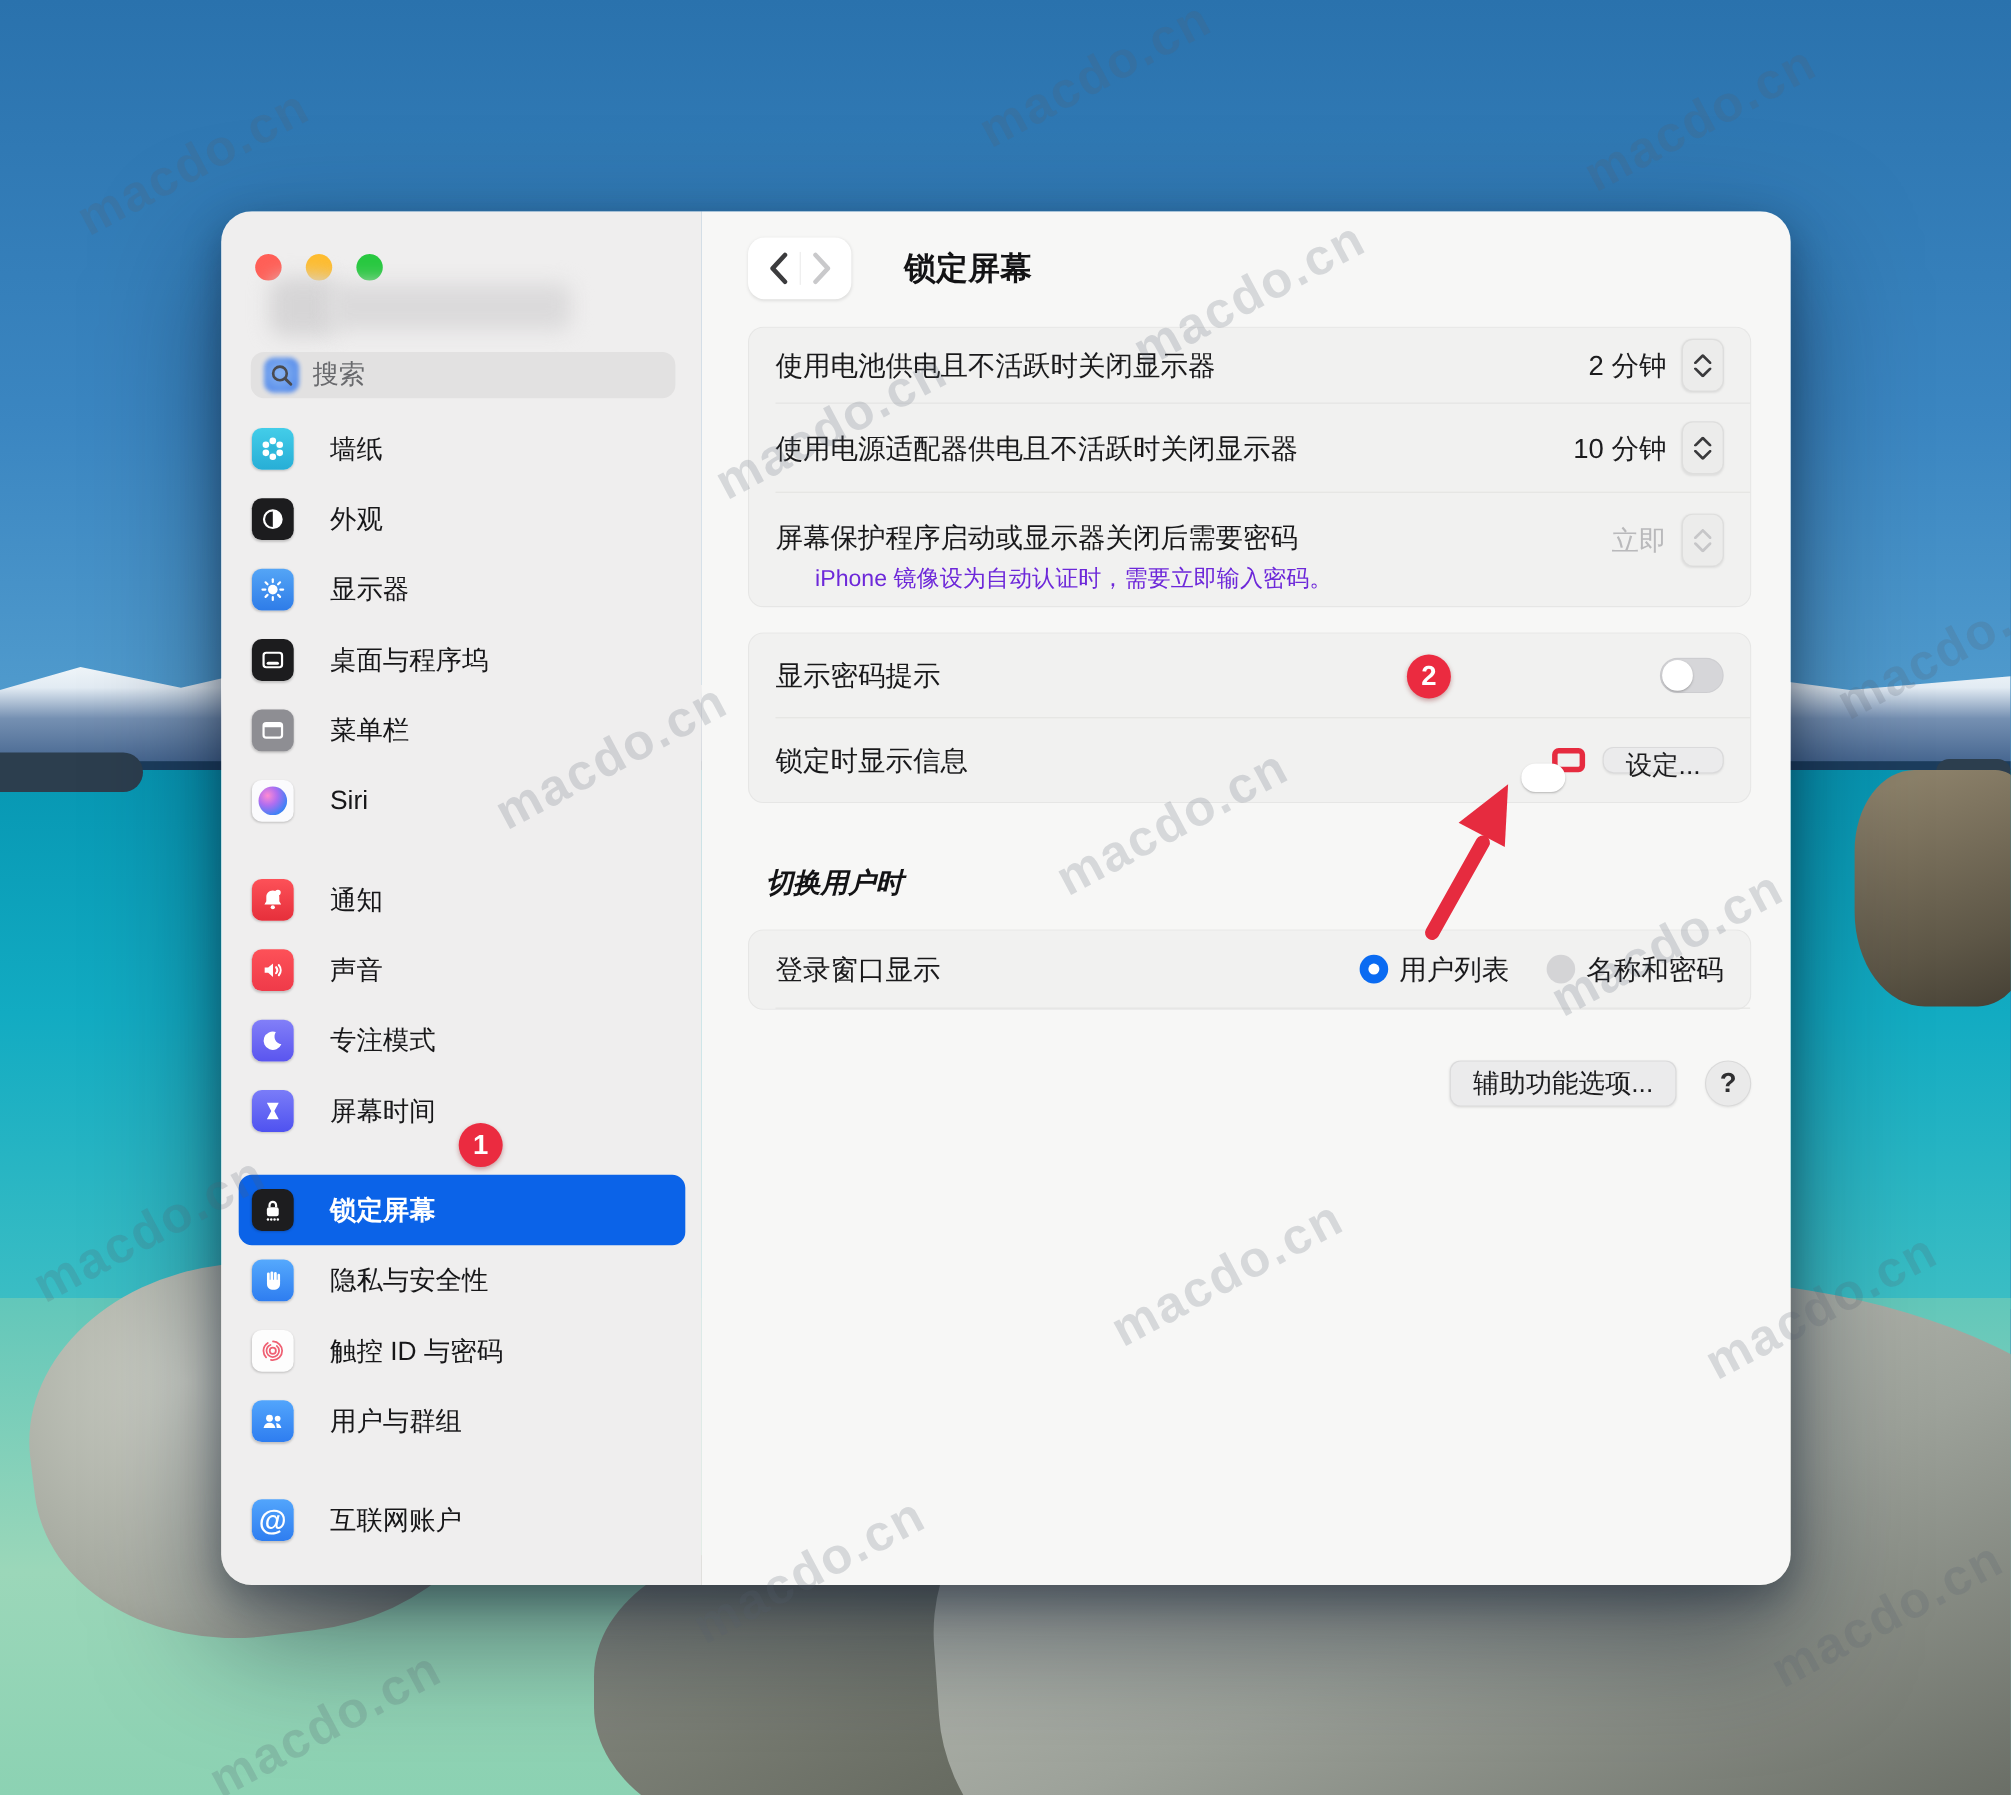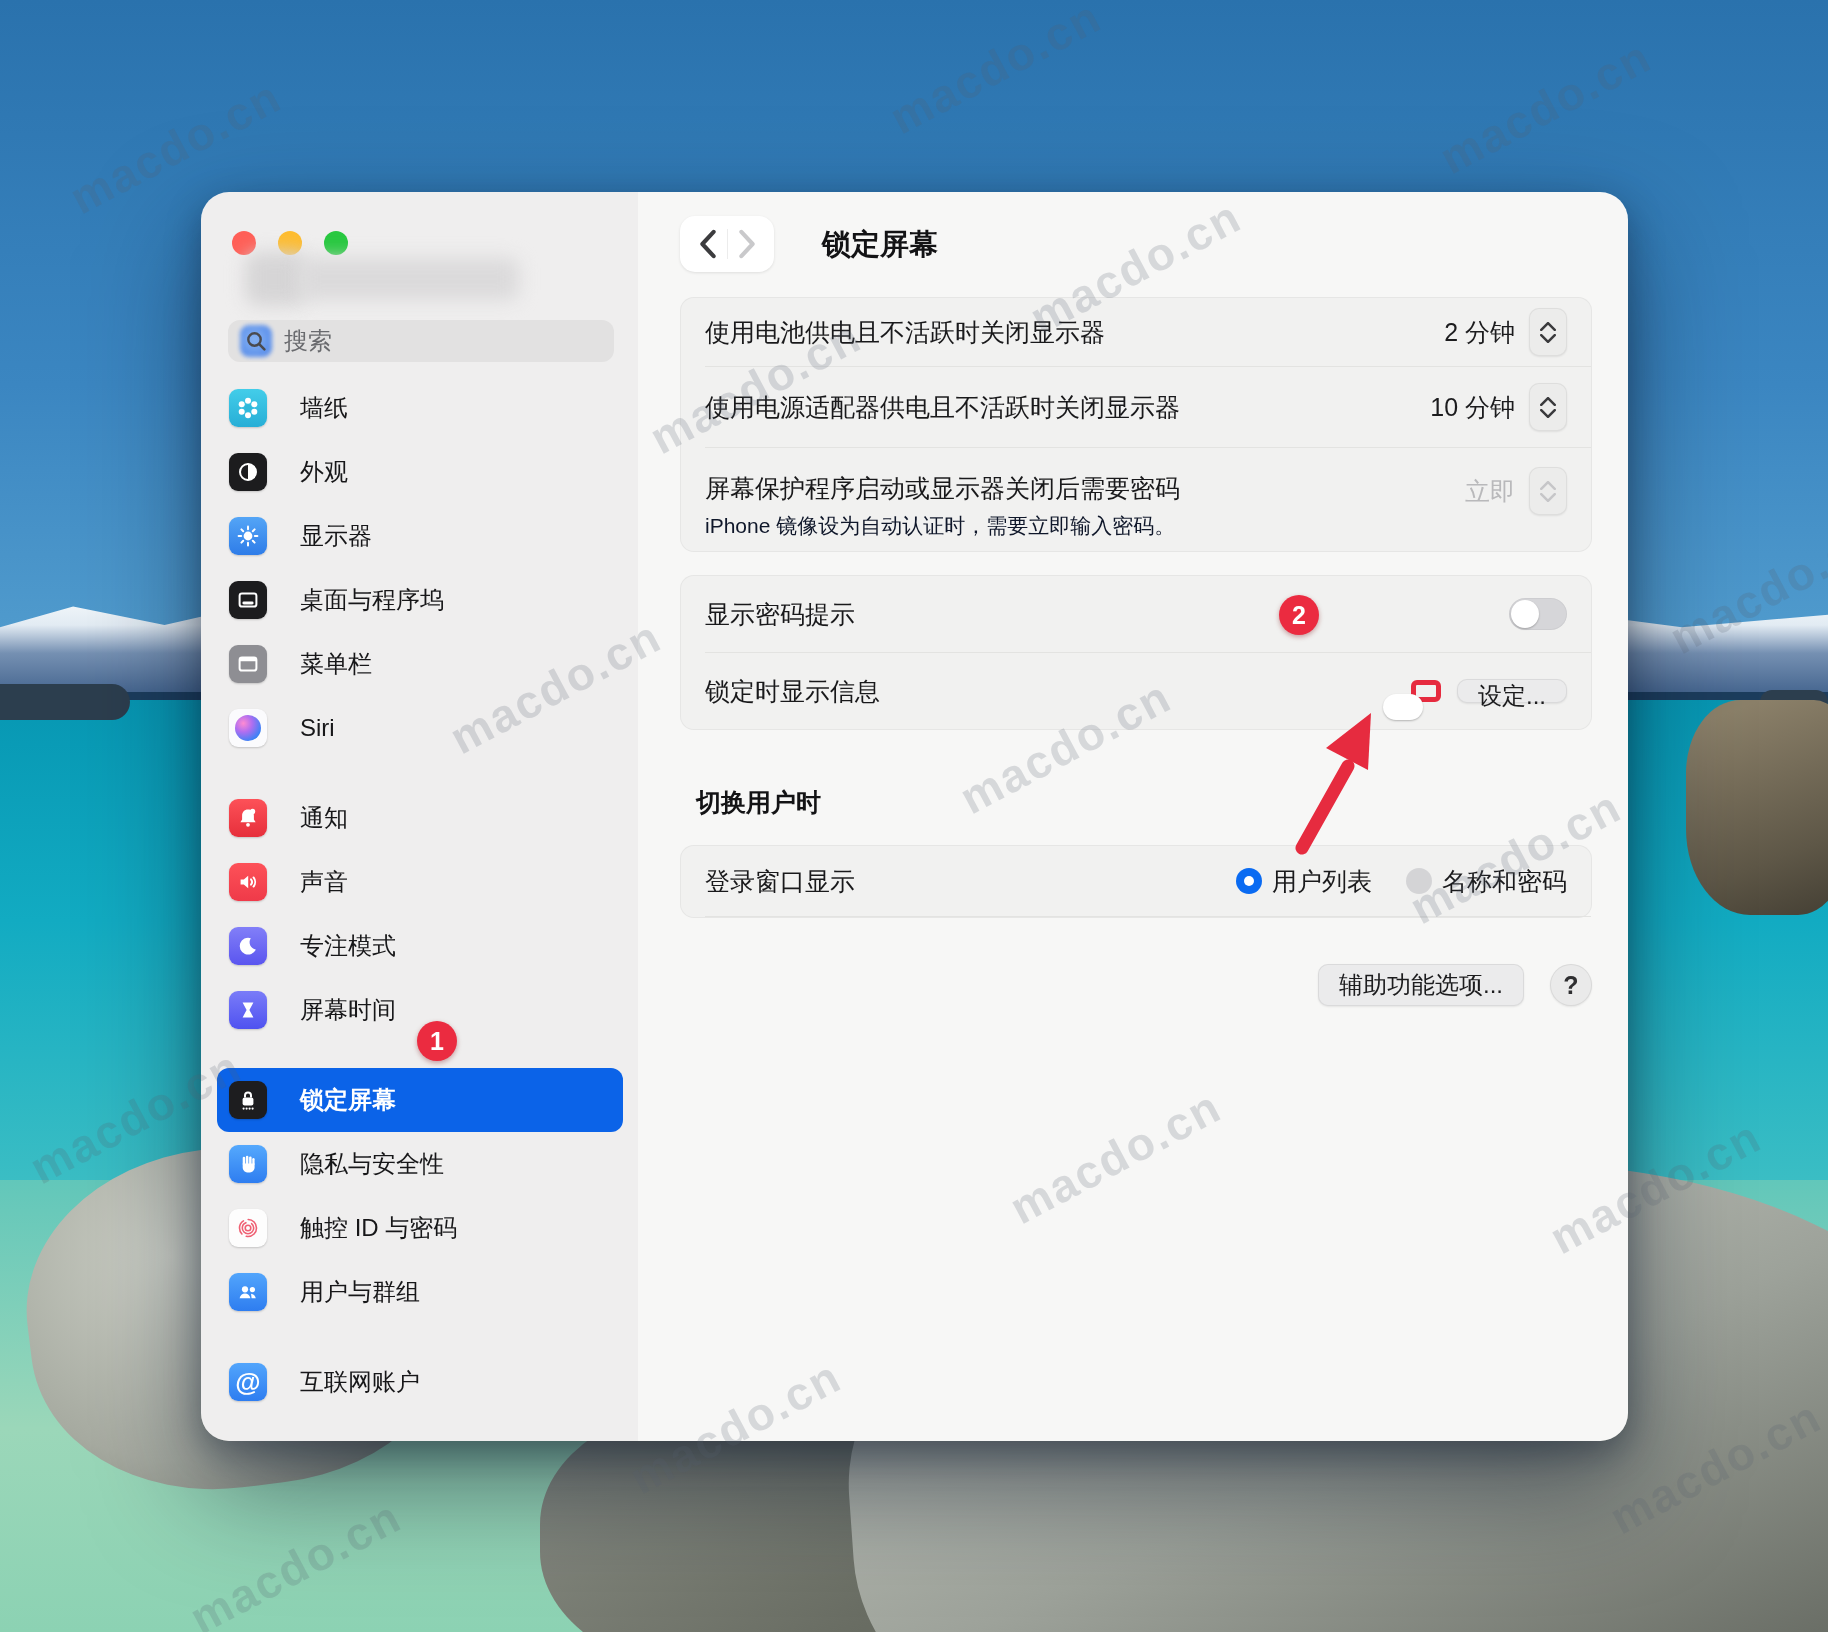--- a/index.html
+++ b/index.html
@@ -78,21 +78,21 @@
   .ptitle{position:absolute;left:184px;top:0;height:105px;display:flex;align-items:center;
           font-size:29px;font-weight:700;color:#131315;}
   .content{padding:0 36px 0 42px;}
   .card{background:#f1f1f0;border:1px solid rgba(0,0,0,.045);border-radius:14px;box-sizing:border-box;}
   .card1{margin-top:0;}
   .row{display:flex;align-items:center;padding:0 24px;position:relative;box-sizing:border-box;}
   .divider{height:1px;background:#e3e3e1;margin-left:24px;}
   .rlabel-main{font-size:25px;color:#19191b;}
   .rvalue{font-size:25px;color:#1c1c1e;margin-right:14px;}
   .rvalue.dim{color:#b9b9bb;}
-  .note{font-size:21px;color:#0f172a;margin-top:7px;}
+  .note{font-size:21px;color:#6d28d9;margin-top:7px;margin-left:36px;}
   .h68{height:68px;}.h80{height:80px;}.h103{height:103px;}.h76{height:76px;}.h70{height:70px;}
   .spacer{flex:1;}
   .stepper{width:36px;height:46px;border-radius:10px;background:#ececeb;border:1px solid rgba(0,0,0,.06);
            display:flex;flex-direction:column;align-items:center;justify-content:center;gap:3px;color:#3a3a3c;
            box-shadow:0 1px 2px rgba(0,0,0,.08);flex:none;}
   .stepper.disabled{color:#c6c6c8;}
   .r3{align-items:flex-start;padding-top:24px;}
   .r3 .rightgrp{display:flex;align-items:center;margin-top:-5px;}
   
   .tg{width:58px;height:32px;border-radius:16px;position:relative;flex:none;}
@@ -100,21 +100,21 @@
   .tg.on{background:#0a72f2;}
   .tg.on .knob{right:2px;}
   .tg.off{background:#d6d6d9;box-shadow:inset 0 0 0 1px rgba(0,0,0,.04);}
   .tg.off .knob{left:2px;}
   .tg.wide{width:72px;}
   .tg.wide .knob{width:40px;height:26px;top:3px;right:3px;border-radius:13px;}
   .redbox{display:inline-block;border:5px solid #e62b3f;border-radius:6px;padding:6px 10px;line-height:0;margin-right:16px;}
   .btn{height:24px;padding:0 20px;border-radius:10px;background:#ebebec;border:1px solid rgba(0,0,0,.07);
        box-shadow:0 1px 2px rgba(0,0,0,.08);font-size:24px;color:#1c1c1e;font-family:inherit;}
   .sectionhdr{font-size:25px;font-weight:700;color:#131315;margin:0;}
-  .sect{padding:0 0 0 16px;margin-top:56px;margin-bottom:26px;}
+  .sect{padding:0 0 0 16px;margin-top:56px;margin-bottom:26px;font-style:italic;}
   
   .radio{width:26px;height:26px;border-radius:50%;position:relative;flex:none;}
   .radio.sel{background:#0a6bf2;}
   .radio.sel .dot{position:absolute;left:8px;top:8px;width:10px;height:10px;border-radius:50%;background:#fff;}
   .radio.unsel{background:#d4d4d6;}
   .rtext{font-size:25px;color:#1a1a1c;margin-left:10px;}
   .optgrp{display:flex;align-items:center;}
   .footer-row{display:flex;align-items:center;justify-content:flex-end;gap:26px;margin-top:46px;padding-right:0;}
   .btn-wide{height:42px;}
   .help{width:40px;height:40px;border-radius:50%;background:#eaeaea;border:1px solid rgba(0,0,0,.07);

